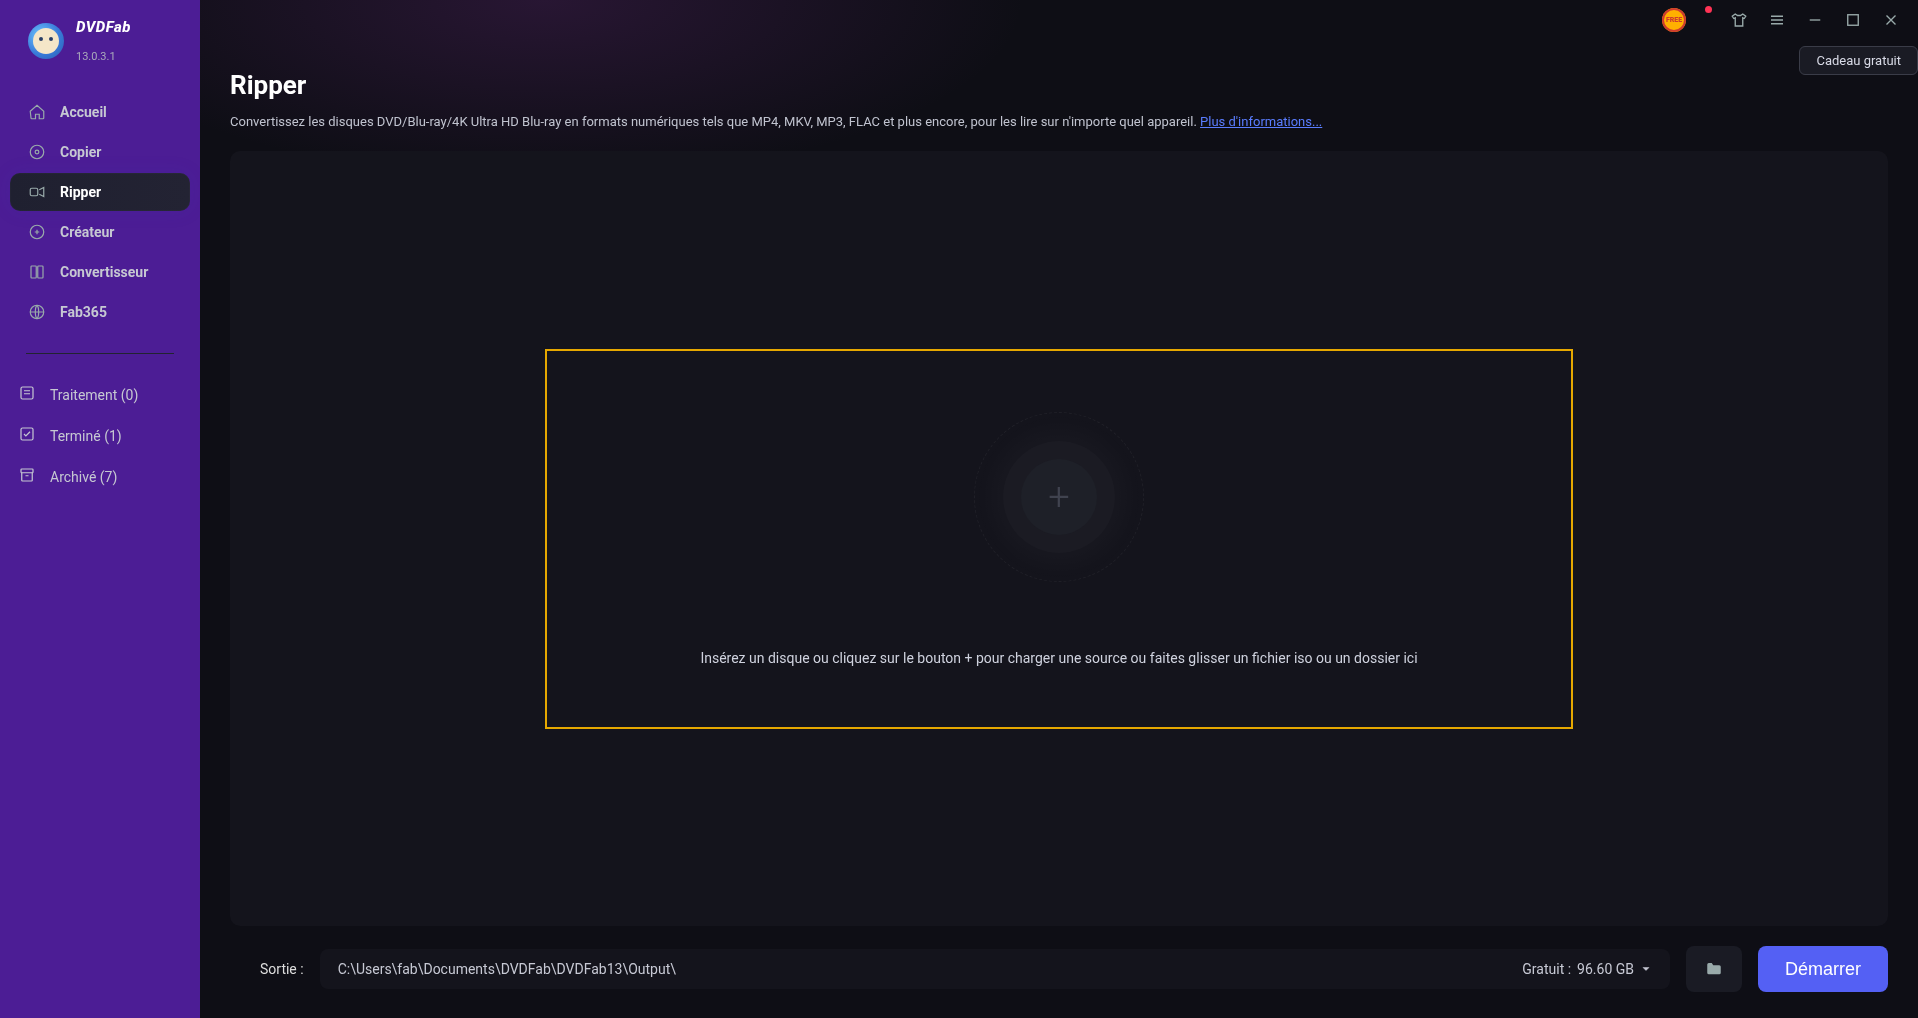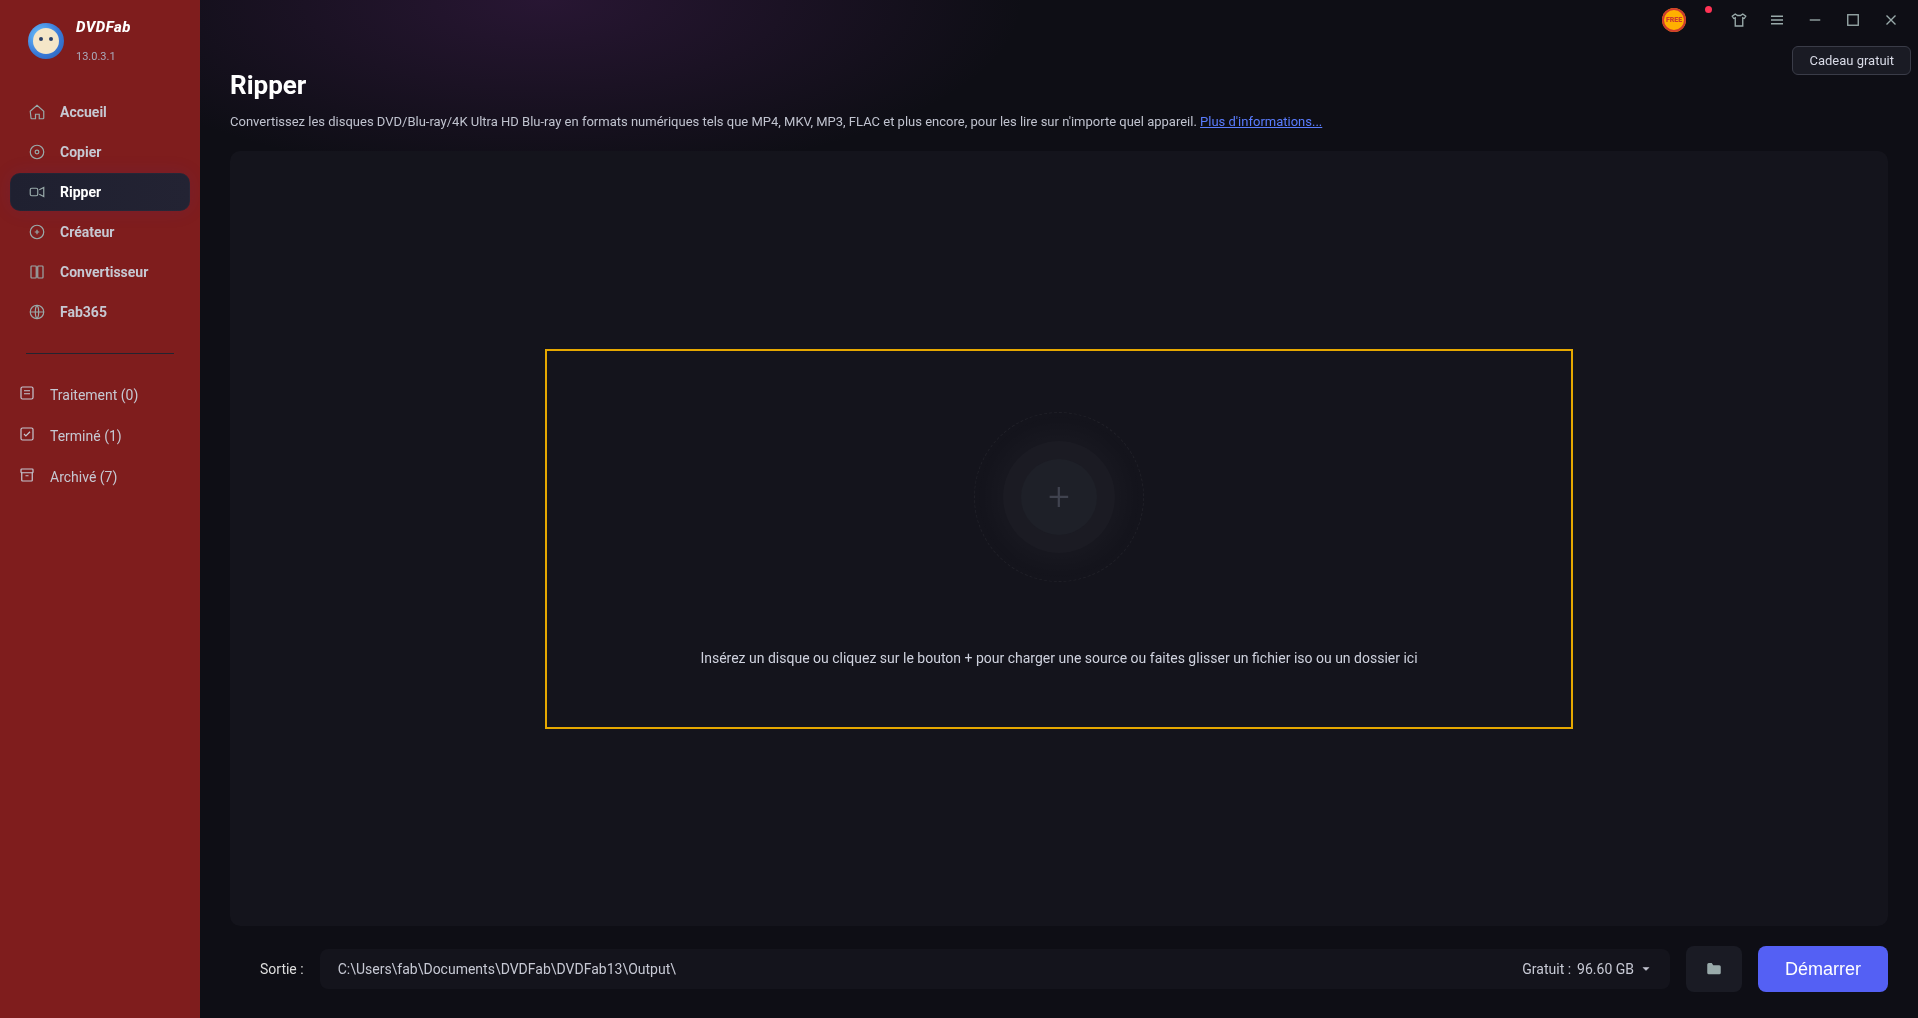--- a/index.html
+++ b/index.html
@@ -14,21 +14,21 @@
     position: relative;
   }
   .app {
     display: flex;
     width: 100%;
     height: 100%;
   }
   
   .sidebar {
     width: 200px;
-    background: #7f1d1d;
+    background: #4c1d95;
     display: flex;
     flex-direction: column;
     padding-top: 18px;
   }
   .logo-block {
     display: flex;
     align-items: center;
     gap: 12px;
     padding: 0 22px 22px 28px;
   }
@@ -96,21 +96,21 @@
     width: 24px; height: 24px; border-radius: 50%; background: #ffb000;
     display: flex; align-items: center; justify-content: center;
     box-shadow: 0 0 0 2px #cf3b2e inset;
     font-size: 7px; font-weight: 900; color: #cf3b2e;
   }
   .free-badge::after {
     content: ""; position: absolute; top: -2px; right: -2px;
     width: 7px; height: 7px; border-radius: 50%; background: #ff3355;
   }
   .gift-pill {
-    position: absolute; top: 46px; right: 7px;
+    position: absolute; top: 46px; right: 0;
     border: 1px solid #3a3c48; border-radius: 6px;
     padding: 6px 16px; font-size: 13px; color: #d8dae6; background: #1a1b24;
   }
 
   .content { padding: 30px 0 0 30px; flex: 1; display: flex; flex-direction: column; }
   .page-title { font-size: 26px; font-weight: 700; color: #fff; margin-bottom: 14px; }
   .page-desc { font-size: 13px; color: #c0c3cf; margin-bottom: 22px; max-width: 95%; }
   .page-desc a { color: #5a7dff; text-decoration: underline; }
   .actions { display: flex; gap: 14px; margin-bottom: 26px; }
   .btn {

